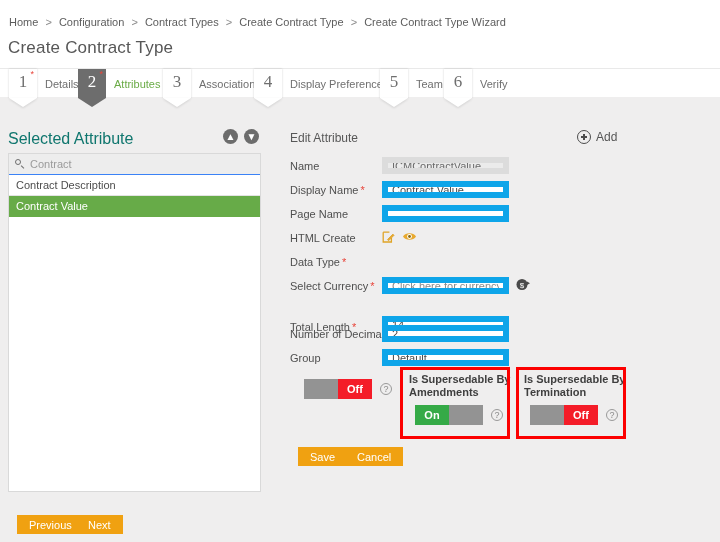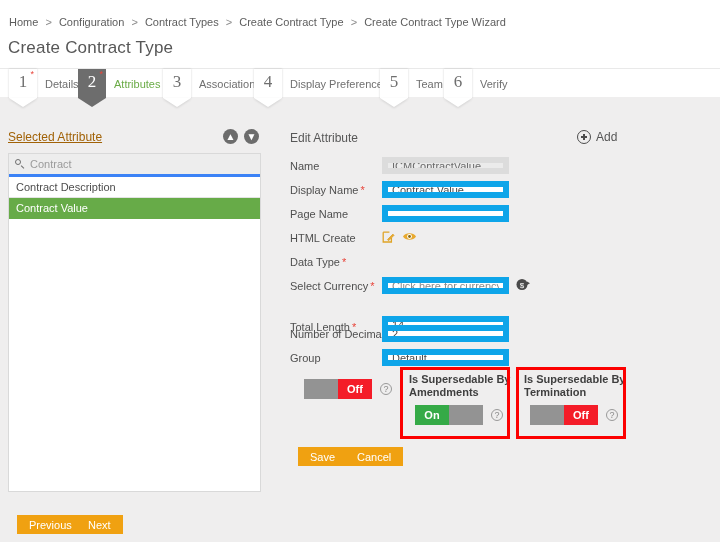--- a/index.html
+++ b/index.html
@@ -111,23 +111,22 @@
   
   #left-head {
     position: absolute;
     left: 8px; top: 129px;
     width: 250px;
     height: 20px;
   }
   #left-title {
     position: absolute;
     left: 0; top: 1px;
-    font-size: 12px;
-    color: #a16207;
-    text-decoration: underline;
+    font-size: 16px;
+    color: #0f766e;
   }
   .circ-arrow {
     position: absolute;
     top: 0;
     width: 15px; height: 15px;
     border-radius: 50%;
     background: #6c6c6c;
     color: #ffffff;
     font-size: 10px;
     line-height: 15px;
@@ -142,21 +141,21 @@
     width: 253px;
     height: 339px;
     background: #ffffff;
     border: 1px solid #d9d9d9;
     box-sizing: border-box;
   }
   #attr-search {
     position: relative;
     height: 20px;
     background: #ededed;
-    border-bottom: 3px solid #3b82f6;
+    border-bottom: 1px solid #3b82f6;
     display: flex;
     align-items: center;
     padding-left: 6px;
   }
   #attr-search .mag {
     width: 10px; height: 10px;
     margin-right: 5px;
     position: relative;
     flex: 0 0 auto;
   }

